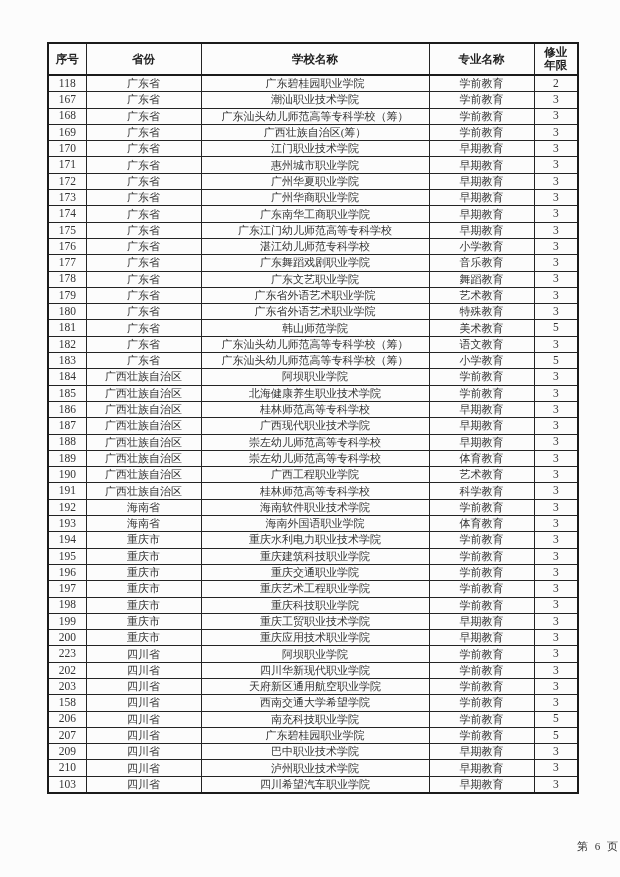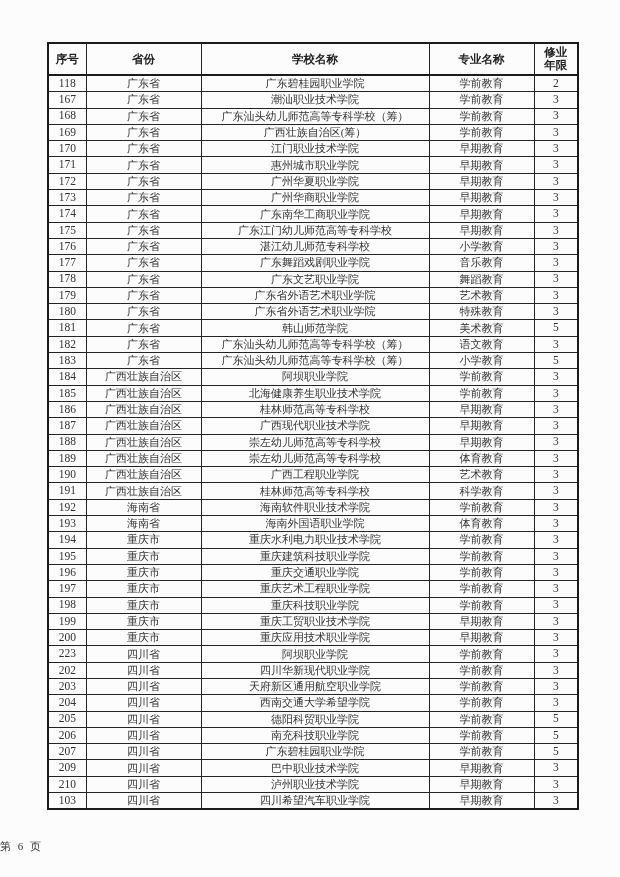--- a/index.html
+++ b/index.html
@@ -52,21 +52,21 @@
   .wrap2 {
     display: inline-block;
     width: 26px;
     white-space: normal;
     line-height: 13px;
   }
   .footer {
     position: absolute;
     top: 839px; left: 0;
     width: 620px;
-    text-align: left;
+    text-align: right;
     font-size: 11px;
     color: #333333;
     letter-spacing: 2px;
   }
 </style>
 </head>
 <body>
 
 <div class="page">
   <table class="school-table">
@@ -385,34 +385,27 @@
 
   <tr>
     <td class="cell-no">203</td>
     <td class="cell-province">四川省</td>
     <td class="cell-school">天府新区通用航空职业学院</td>
     <td class="cell-major">学前教育</td>
     <td class="cell-years">3</td>
   </tr>
 
   <tr>
-    <td class="cell-no">204</td>
+    <td class="cell-no">158</td>
     <td class="cell-province">四川省</td>
     <td class="cell-school">西南交通大学希望学院</td>
     <td class="cell-major">学前教育</td>
     <td class="cell-years">3</td>
   </tr>
 
-  <tr>
-    <td class="cell-no">205</td>
-    <td class="cell-province">四川省</td>
-    <td class="cell-school">德阳科贸职业学院</td>
-    <td class="cell-major">学前教育</td>
-    <td class="cell-years">5</td>
-  </tr>
 
   <tr>
     <td class="cell-no">206</td>
     <td class="cell-province">四川省</td>
     <td class="cell-school">南充科技职业学院</td>
     <td class="cell-major">学前教育</td>
     <td class="cell-years">5</td>
   </tr>
 
   <tr>

